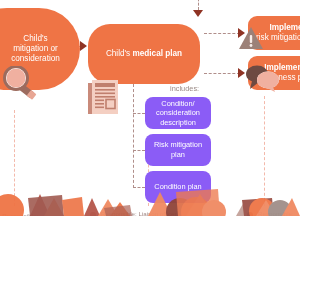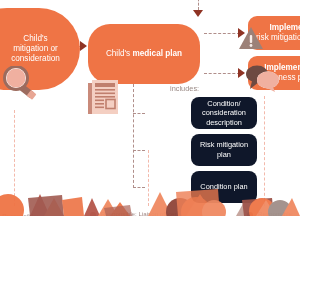--- a/index.html
+++ b/index.html
@@ -58,29 +58,28 @@
     left: 248px; top: 56px;
     width: 86px; height: 34px;
     font-size: 8.2px;
     justify-content: flex-start;
     padding-left: 8px;
   }
   
   .subnode {
     position: absolute;
     box-sizing: border-box;
-    background: #0f172a;
+    background: #8b5cf6;
     border-radius: 8px;
     color: #ffffff;
     font-size: 7.4px;
     line-height: 1.3;
     display: flex; align-items: center; justify-content: center;
     text-align: center;
     padding: 2px 4px;
-    margin-left: 46px;
   }
   #sub-condition { left: 145px; top: 97px; width: 66px; height: 32px; }
   #sub-risk      { left: 145px; top: 134px; width: 66px; height: 32px; }
   #sub-aware     { left: 145px; top: 171px; width: 66px; height: 32px; }
 
   .includes-label {
     position: absolute;
     left: 150px; top: 84px;
     font-size: 7.4px;
     color: #9a8a85;

